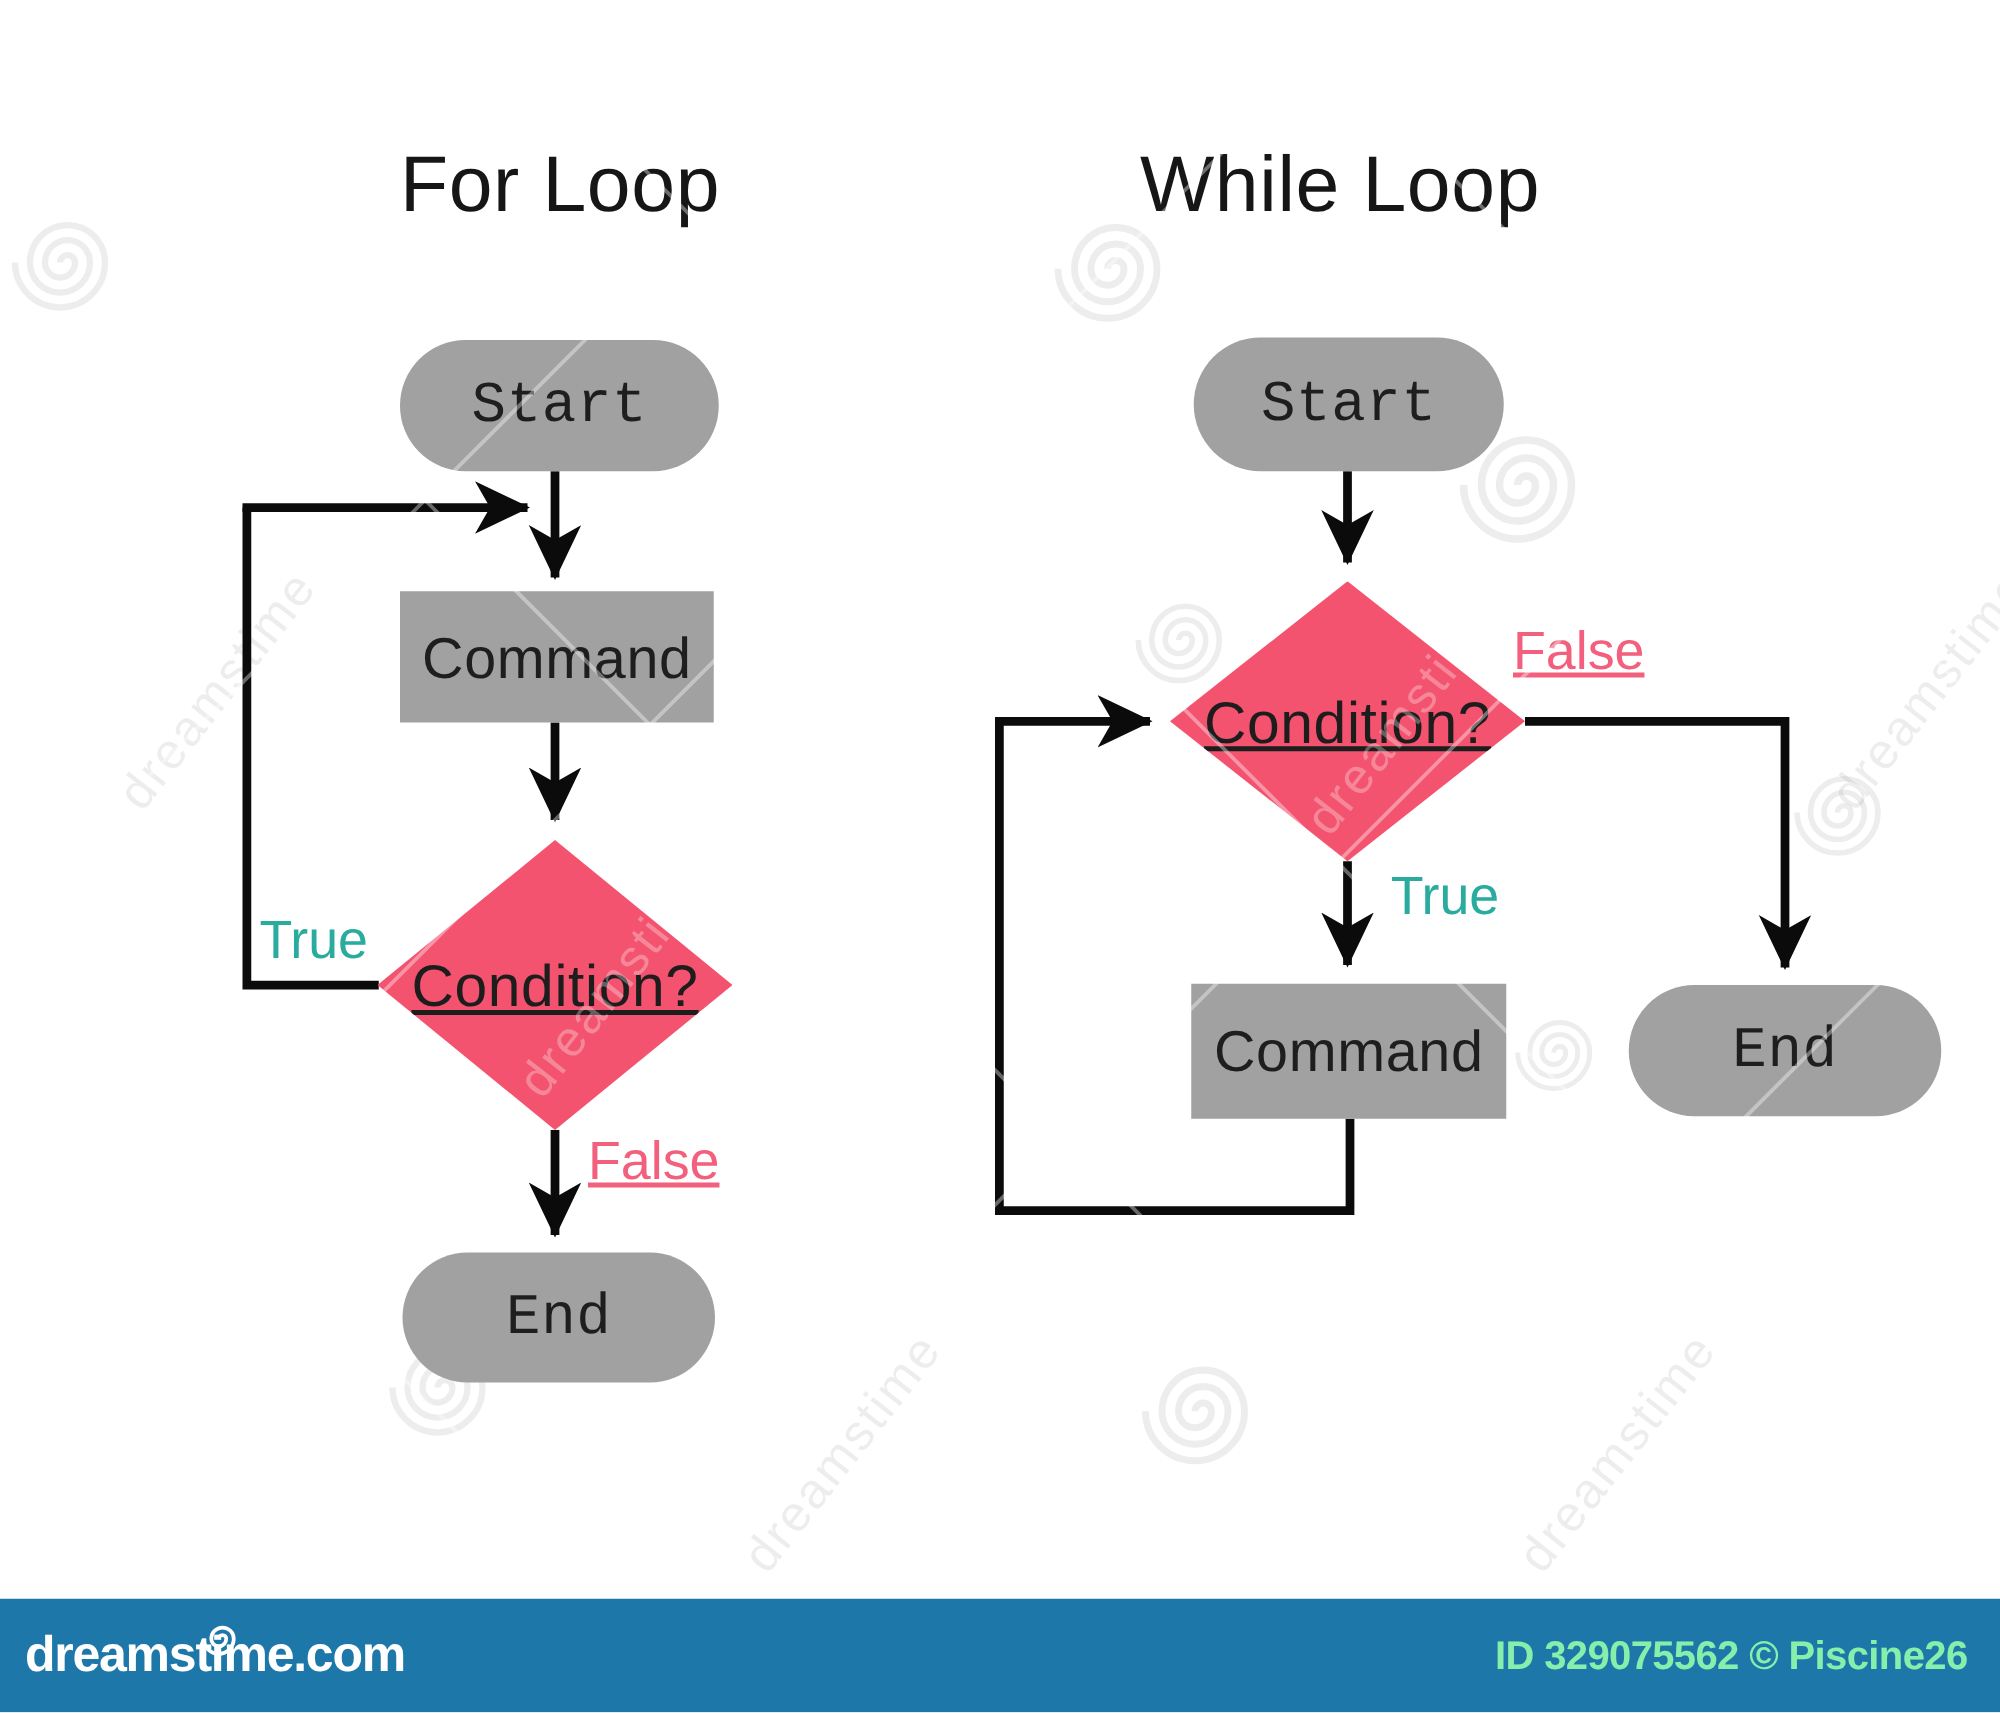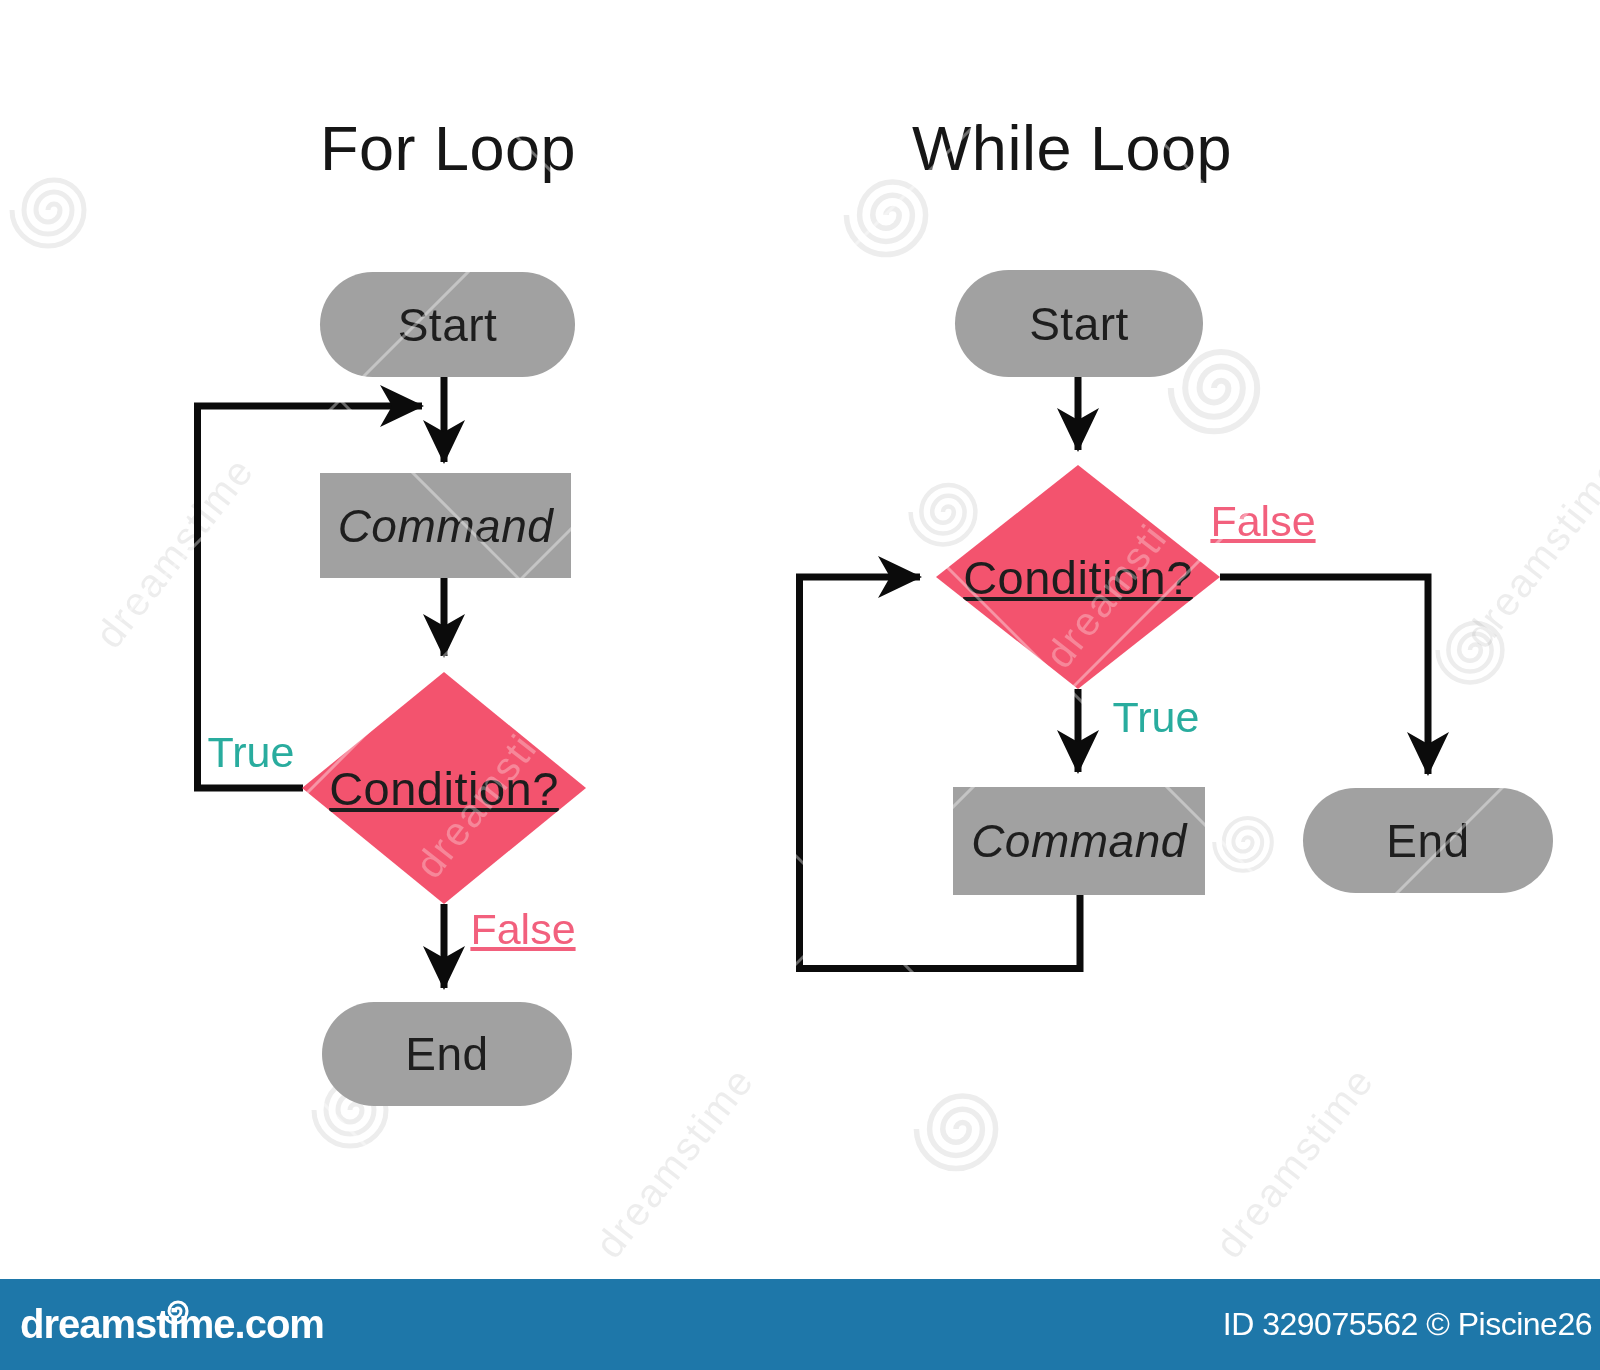--- a/index.html
+++ b/index.html
@@ -8,22 +8,22 @@
     background:#ffffff;font-family:"Liberation Sans", sans-serif;
   }
   svg.layer{position:absolute;left:0;top:0;width:1600px;height:1370px;}
   .wm-layer{z-index:1;}
   .connectors{z-index:2;}
   .crease{z-index:4;pointer-events:none;}
   .node{
     position:absolute;z-index:3;display:flex;align-items:center;justify-content:center;
     background:#a1a1a1;color:#1e1e1e;font-size:46px;letter-spacing:0.5px;
   }
-  .stadium{border-radius:54px;}
-  .rect{border-radius:0;font-style:italic;}
+  .stadium{border-radius:54px;font-family:Liberation Mono, monospace;}
+  .rect{border-radius:0;}
   .diamond{
     background:#f3536e;color:#1d1d1d;
     clip-path:polygon(50% 0, 100% 50%, 50% 100%, 0 50%);
     font-size:47px;
     text-decoration:underline;
   }
   .flow-title{
     position:absolute;z-index:3;width:400px;text-align:center;
     font-size:63px;color:#161616;letter-spacing:0.5px;
   }
@@ -39,21 +39,21 @@
   .wm-text.on-shape{z-index:4;color:rgba(255,255,255,0.30);}
   .footer{
     position:absolute;z-index:6;left:0;top:1279px;width:1600px;height:91px;
     background:#1e77a9;display:flex;align-items:center;justify-content:space-between;
   }
   .footer-brand{
     color:#ffffff;font-size:40px;letter-spacing:-1px;padding-left:20px;
     font-weight:bold;
   }
   .footer-credit{
-    color:#ffffff;font-size:32px;font-weight:normal;letter-spacing:-0.5px;padding-right:8px;
+    color:#86efac;font-size:32px;font-weight:bold;letter-spacing:-0.5px;padding-right:26px;
   }
   .logo-spiral{position:absolute;z-index:7;left:160px;top:1296px;}
 </style>
 </head>
 <body>
 
 <div class="stage">
 
   <svg class="layer wm-layer" aria-hidden="true">
     <defs>

